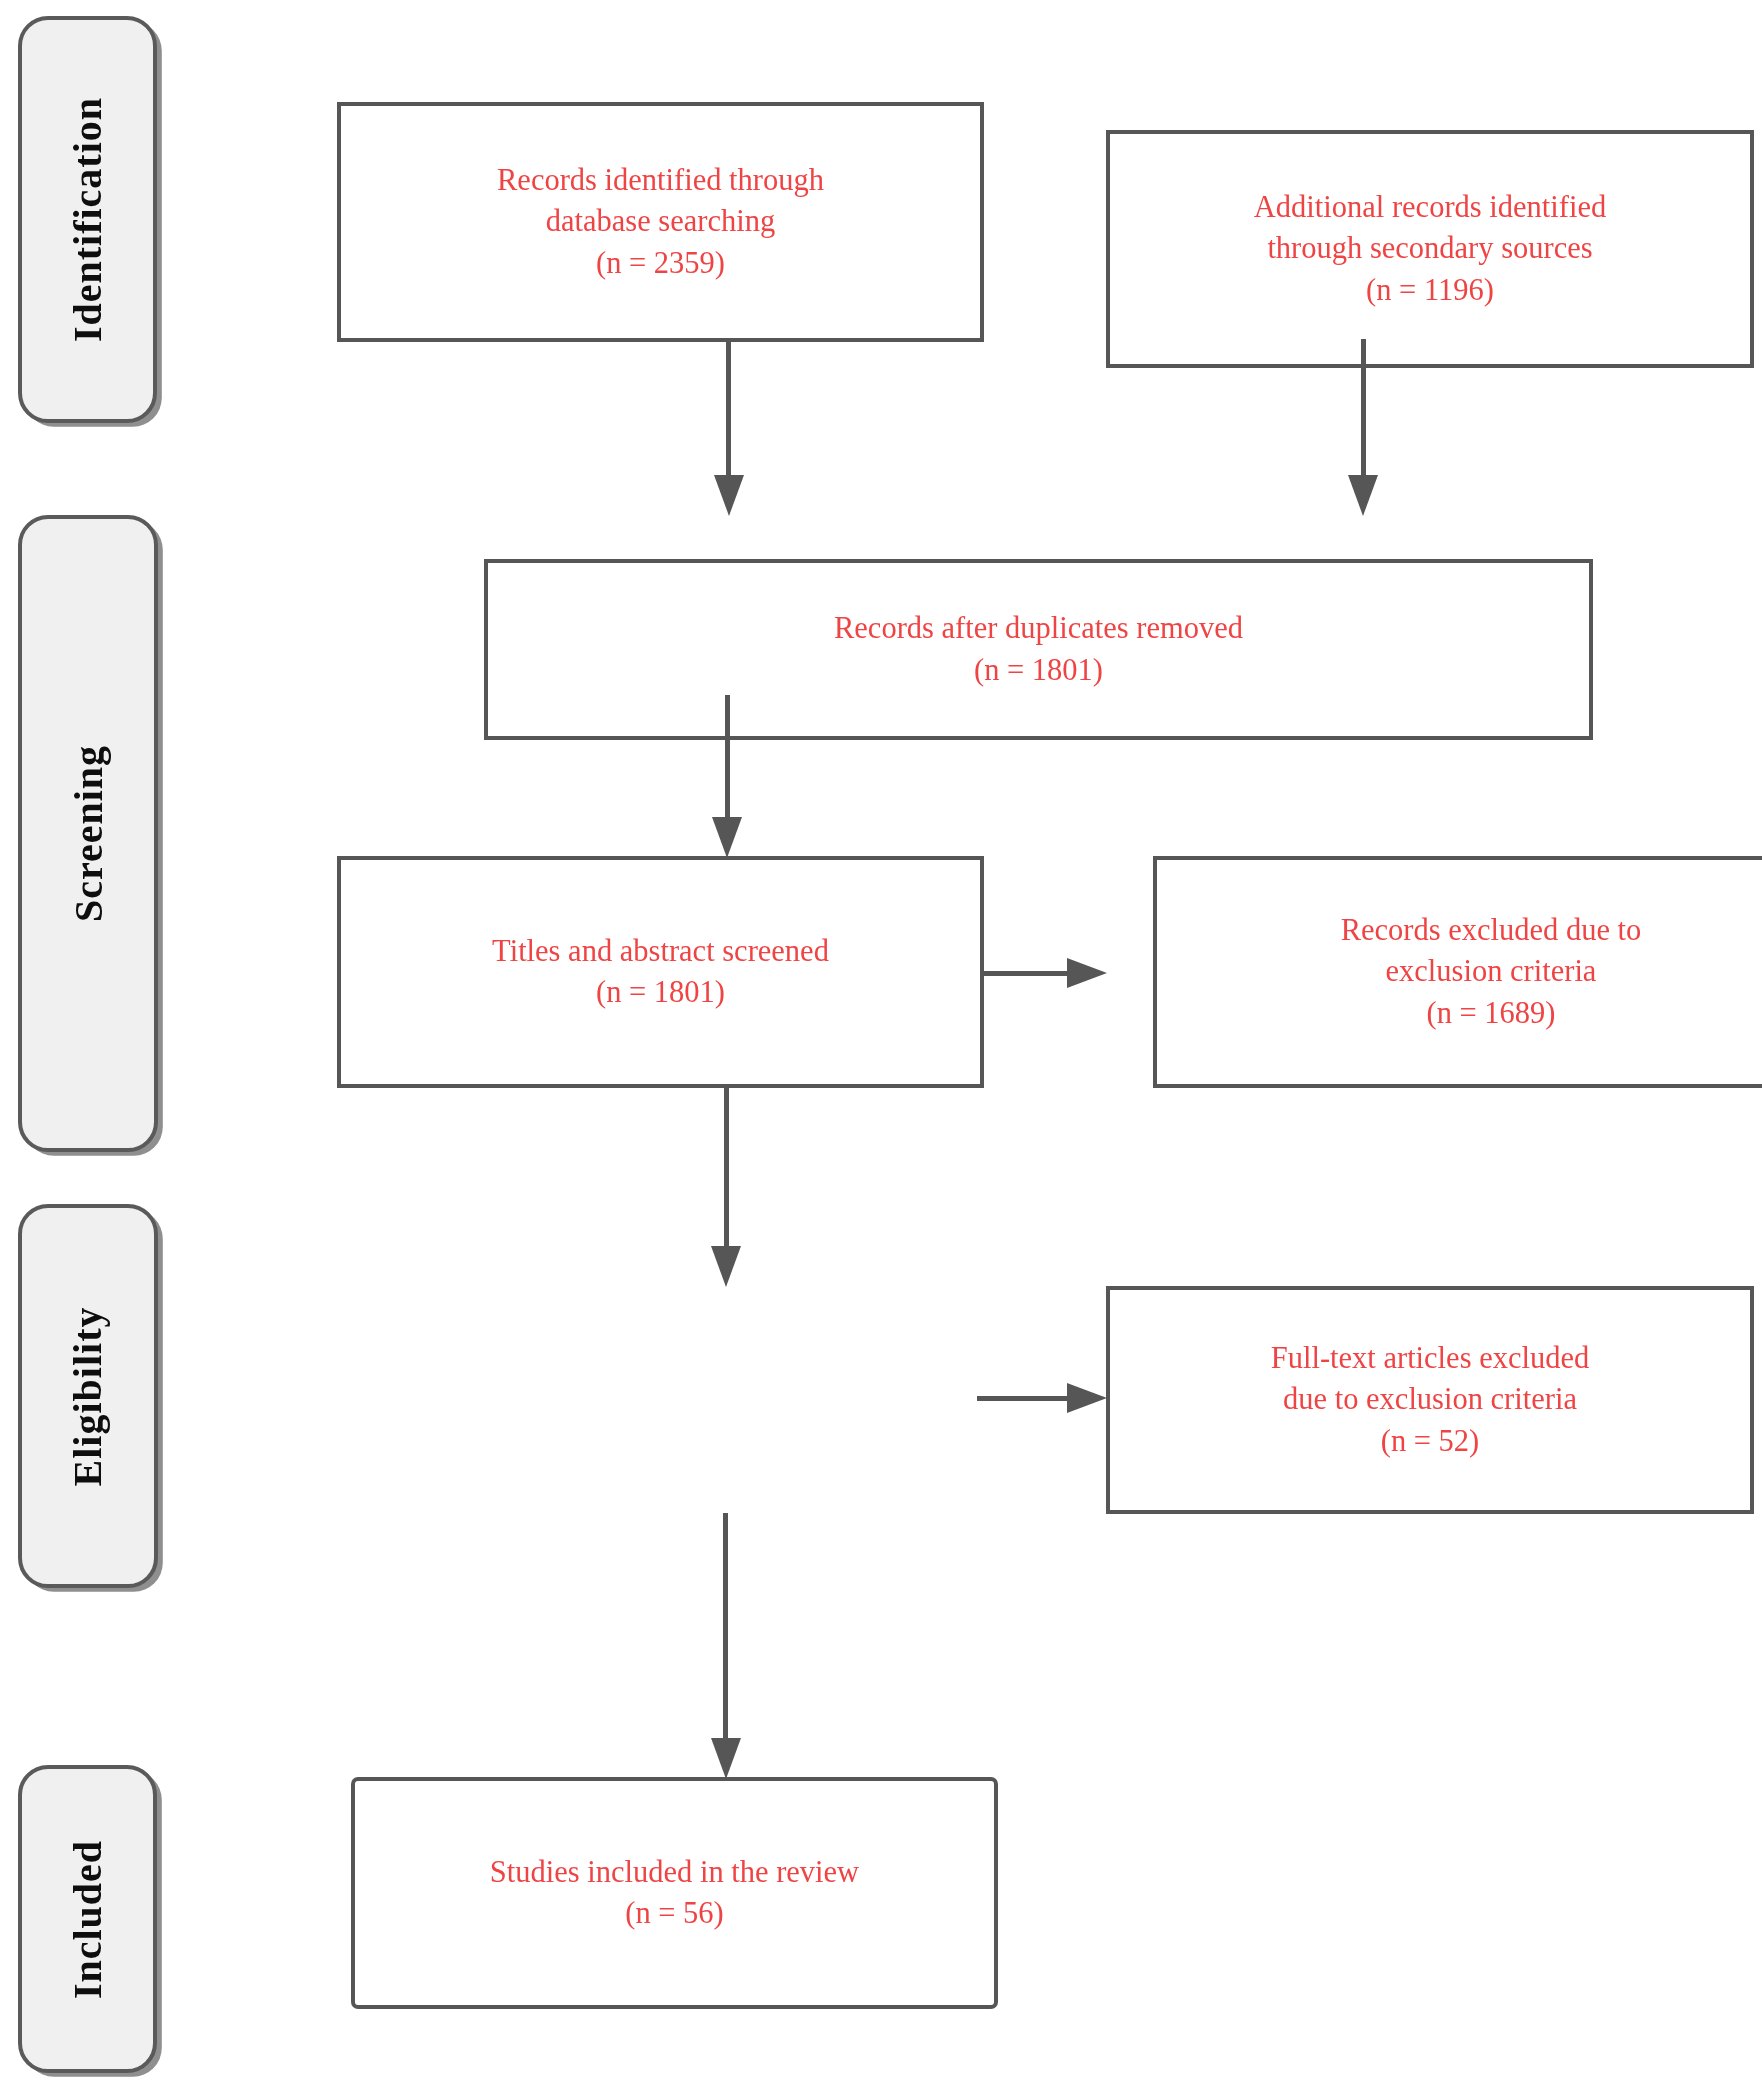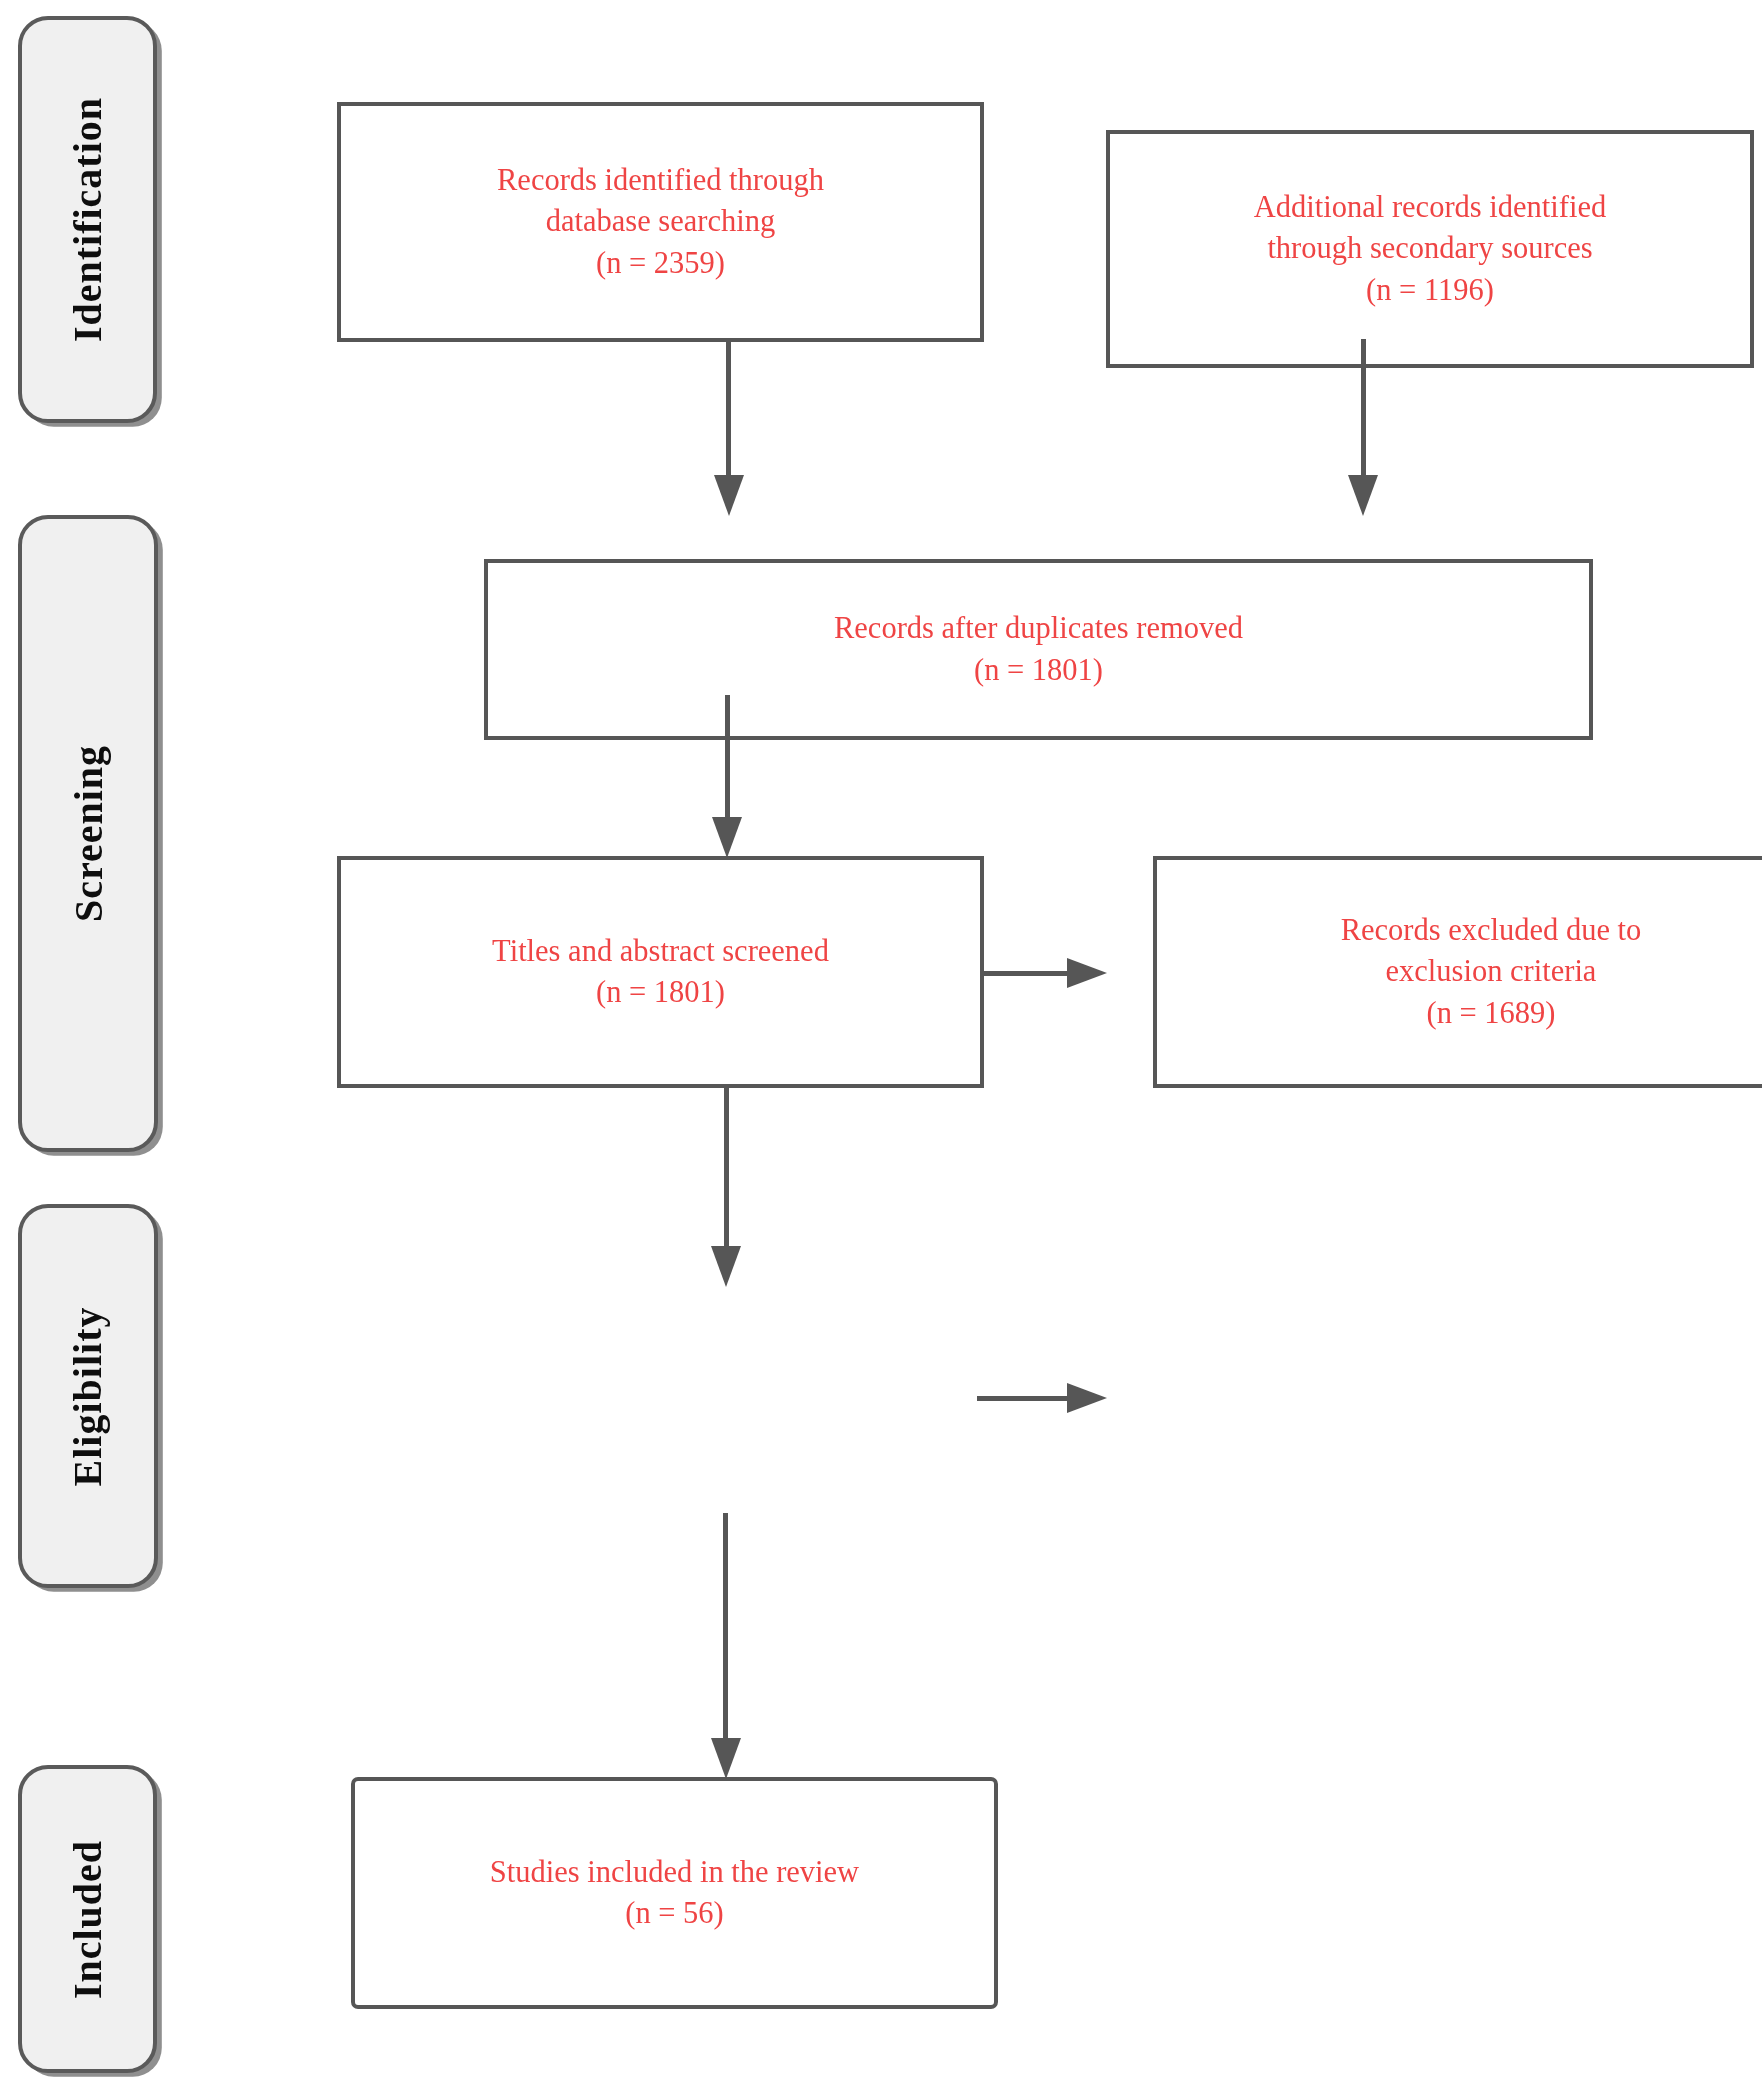--- a/index.html
+++ b/index.html
@@ -136,20 +136,25 @@
   </div>
   <div class="fbox b4">
     <span>Titles and abstract screened
 (n = 1801)</span>
   </div>
   <div class="fbox b5">
     <span>Records excluded due to
 exclusion criteria
 (n = 1689)</span>
   </div>
+  <div class="fbox b7">
+    <span>Full-text articles excluded
+due to exclusion criteria
+(n = 52)</span>
+  </div>
   <div class="fbox b8">
     <span>Studies included in the review
 (n = 56)</span>
   </div>
 
   <div class="vline c1l"></div>
   <div class="ahead-down c1h"></div>
 
   <div class="vline c2l"></div>
   <div class="ahead-down c2h"></div>

